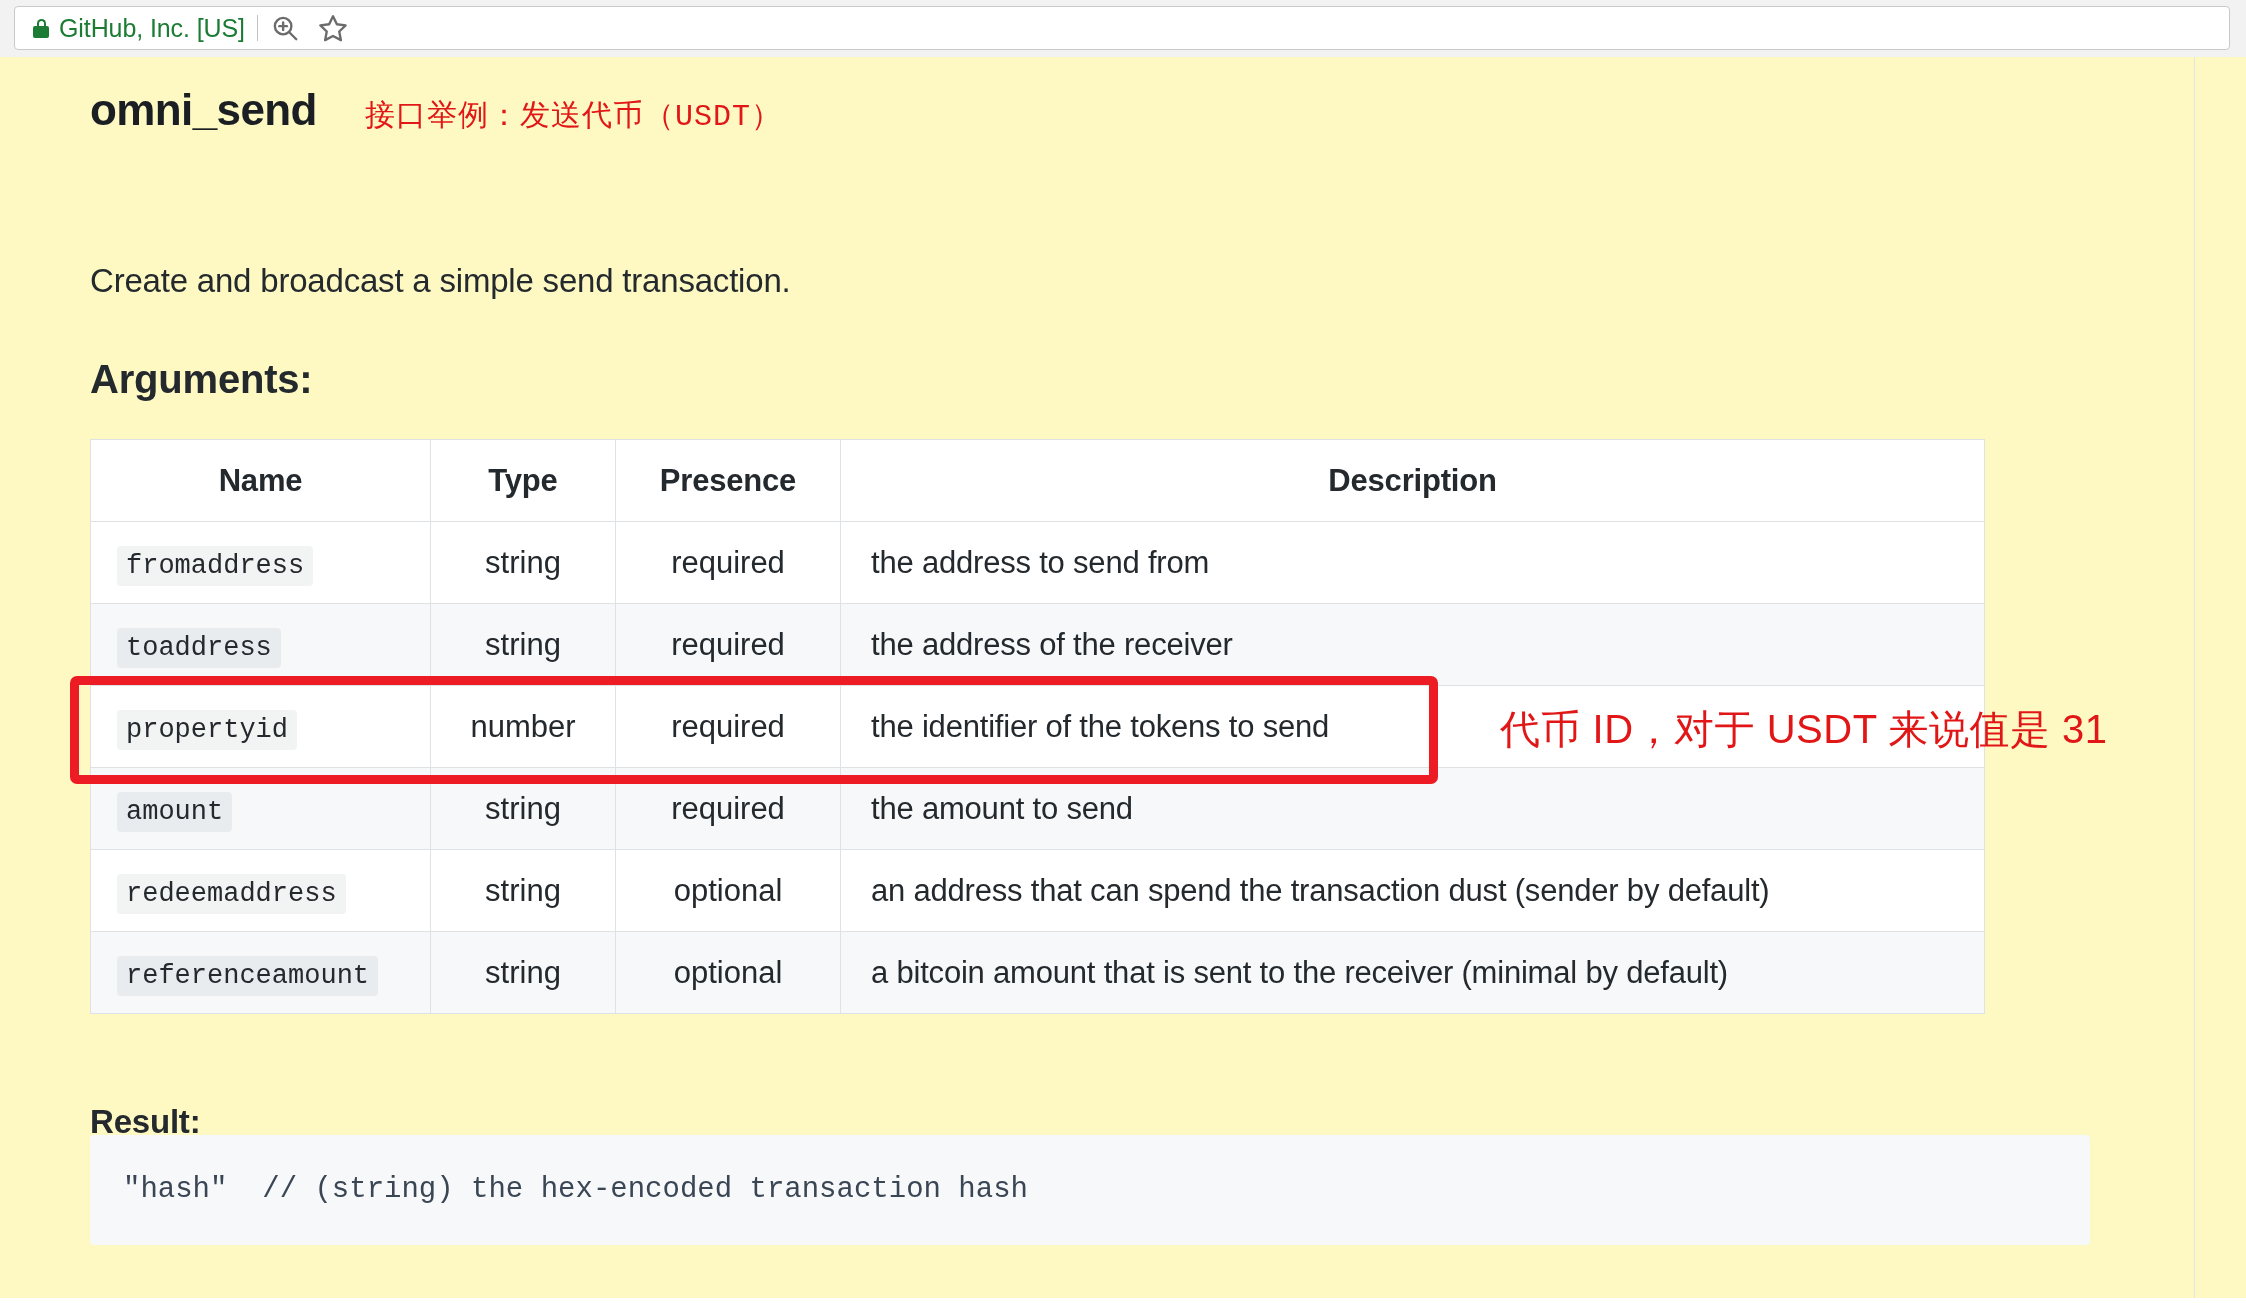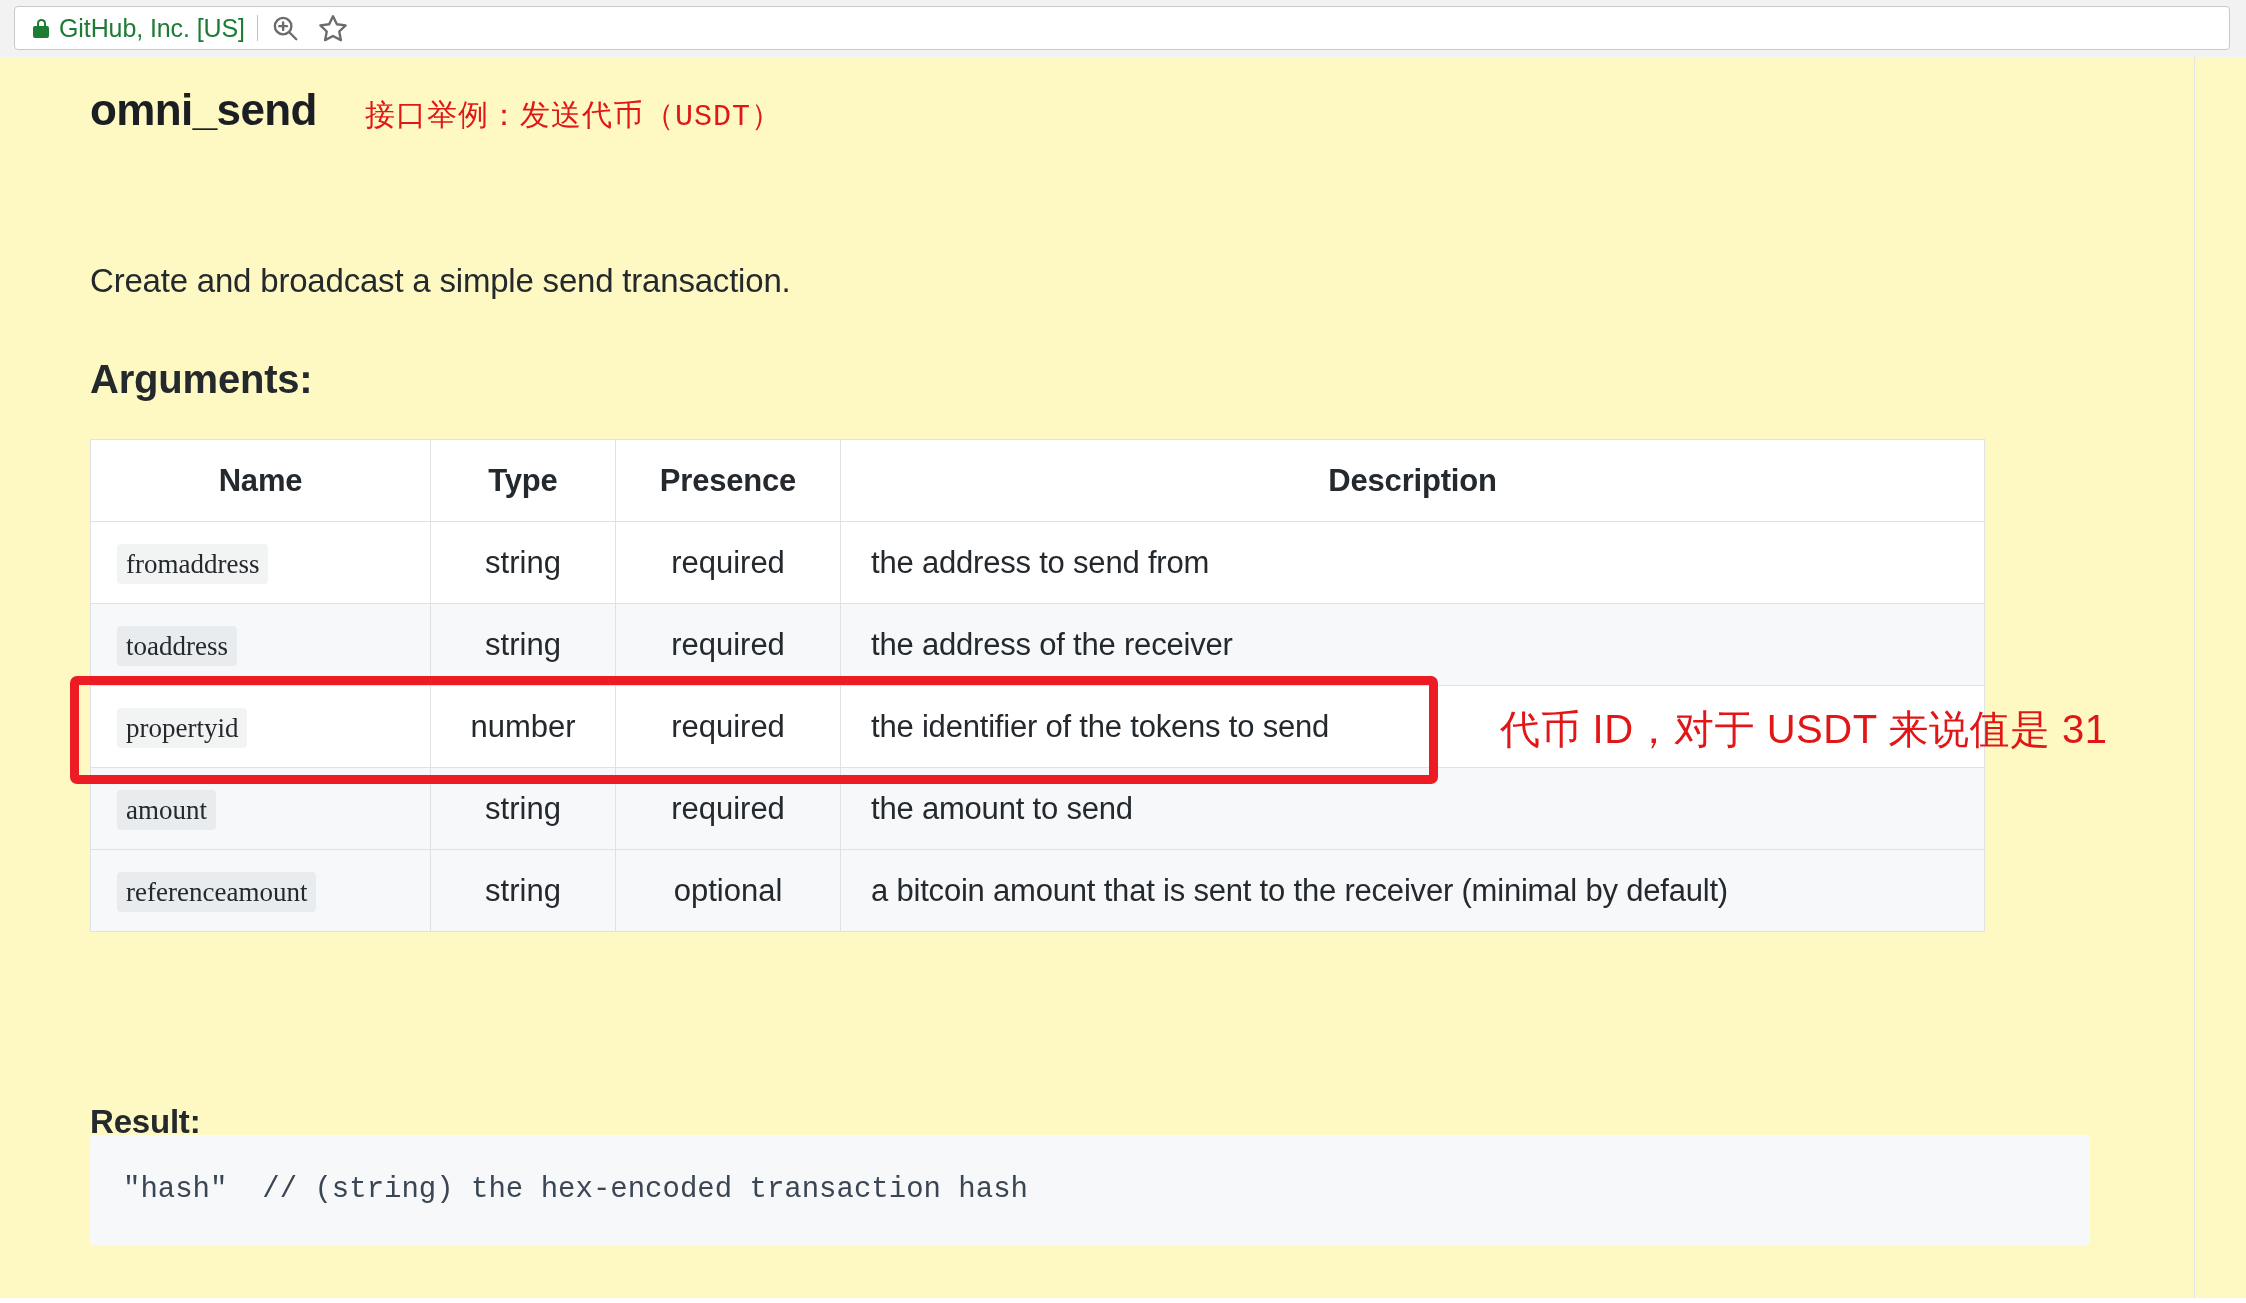--- a/index.html
+++ b/index.html
@@ -195,21 +195,21 @@
   .col-pres { width: 225px; }
   .col-desc { width: 1144px; }
 
   td.cell-name { text-align: left; padding-left: 26px; }
   td.cell-type, td.cell-pres { text-align: center; }
   td.cell-desc { text-align: left; padding-left: 30px; letter-spacing: -0.2px; }
 
   tr.stripe td { background: #f6f8fa; }
 
   code.param {
-    font-family: Liberation Serif, serif;
+    font-family: Liberation Mono, monospace;
     font-size: 27px;
     background: rgba(27,31,35,0.055);
     border-radius: 4px;
     padding: 5px 9px;
     color: #24292e;
     white-space: nowrap;
   }
 
   
   #highlight-box {
@@ -348,20 +348,26 @@
             <td class="cell-type">number</td>
             <td class="cell-pres">required</td>
             <td class="cell-desc">the identifier of the tokens to send</td>
           </tr>
           <tr class="stripe">
             <td class="cell-name"><code class="param">amount</code></td>
             <td class="cell-type">string</td>
             <td class="cell-pres">required</td>
             <td class="cell-desc">the amount to send</td>
           </tr>
+          <tr>
+            <td class="cell-name"><code class="param">redeemaddress</code></td>
+            <td class="cell-type">string</td>
+            <td class="cell-pres">optional</td>
+            <td class="cell-desc">an address that can spend the transaction dust (sender by default)</td>
+          </tr>
           <tr class="stripe">
             <td class="cell-name"><code class="param">referenceamount</code></td>
             <td class="cell-type">string</td>
             <td class="cell-pres">optional</td>
             <td class="cell-desc">a bitcoin amount that is sent to the receiver (minimal by default)</td>
           </tr>
         </tbody>
       </table>
     </div>
 

